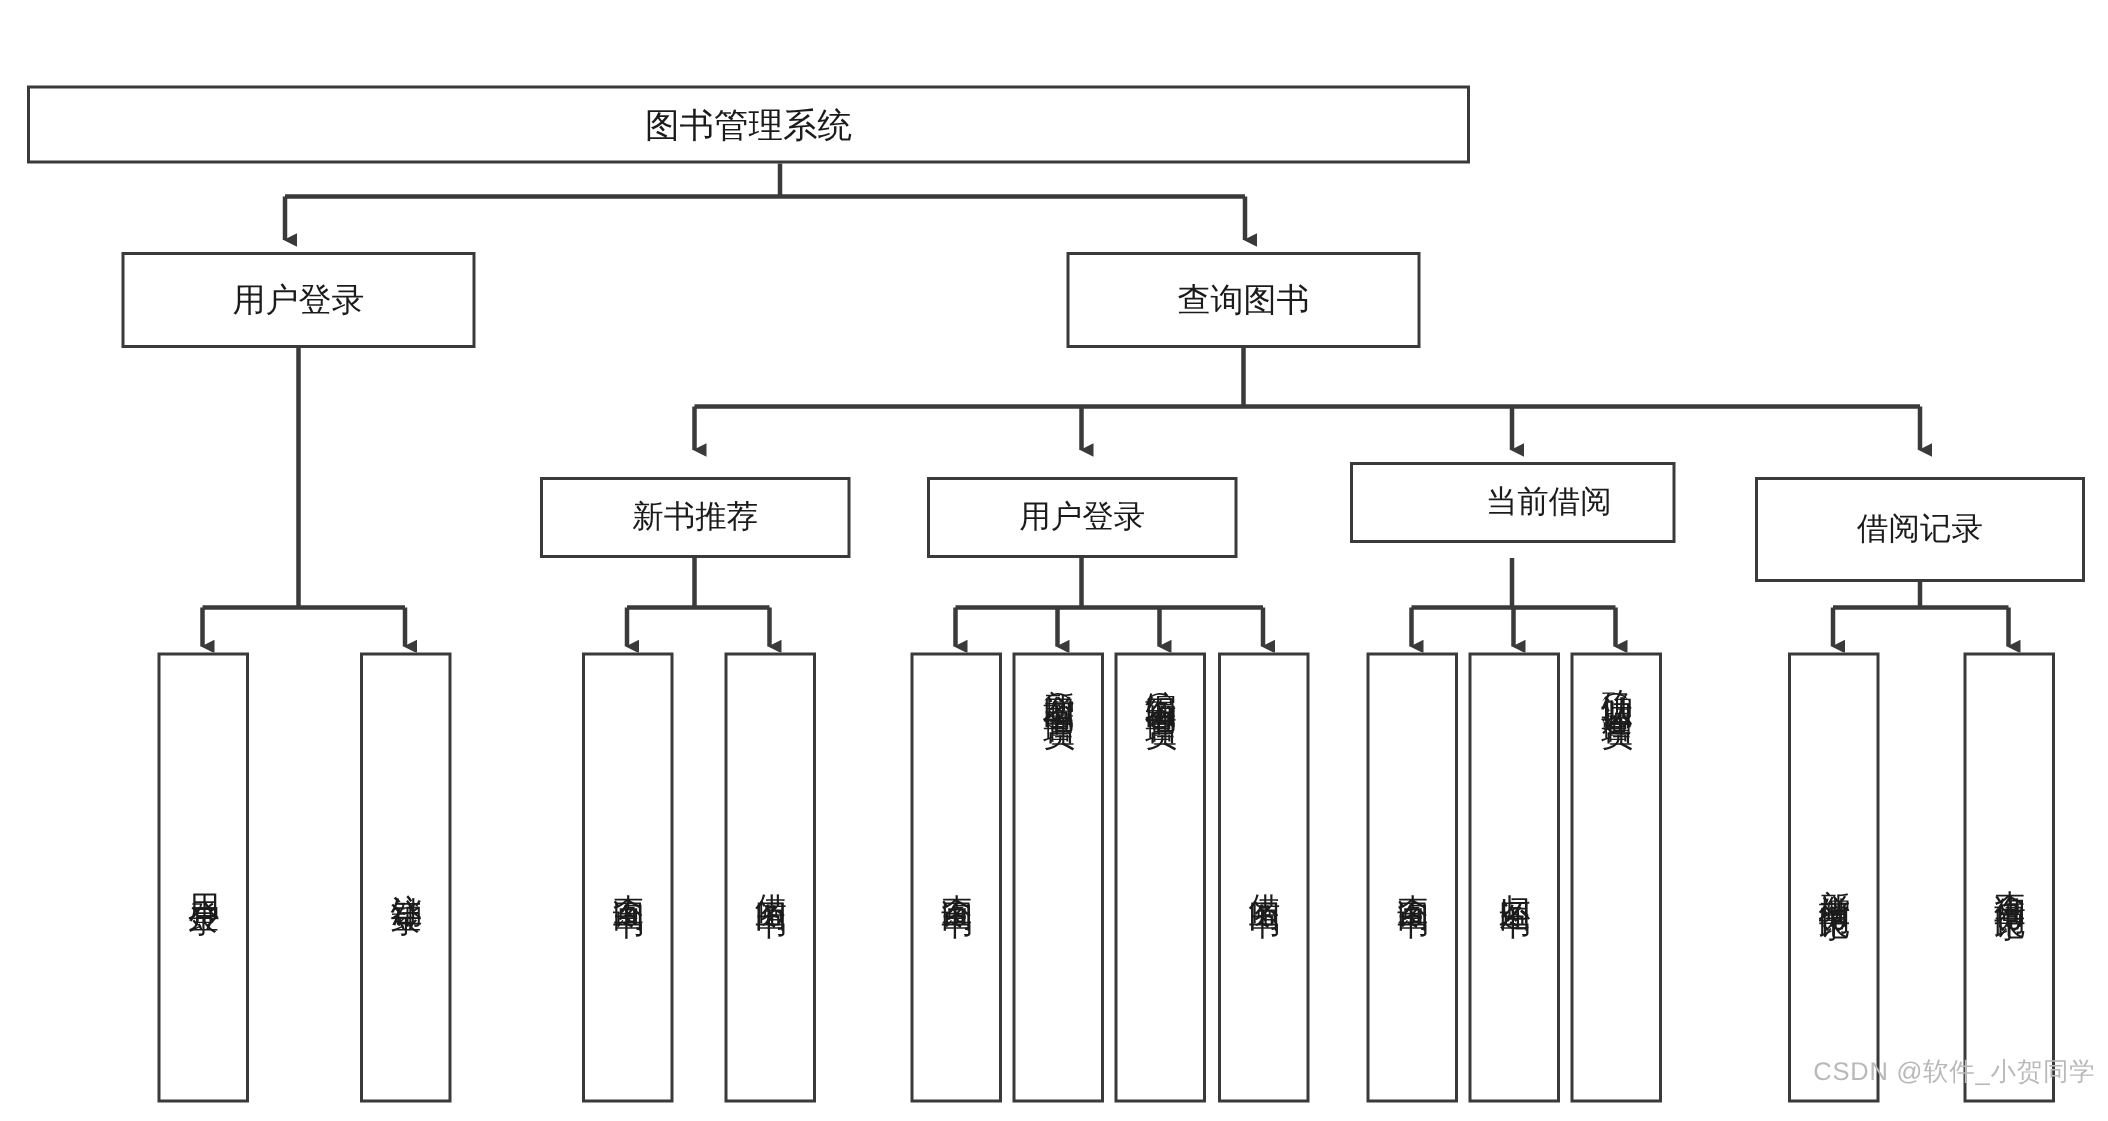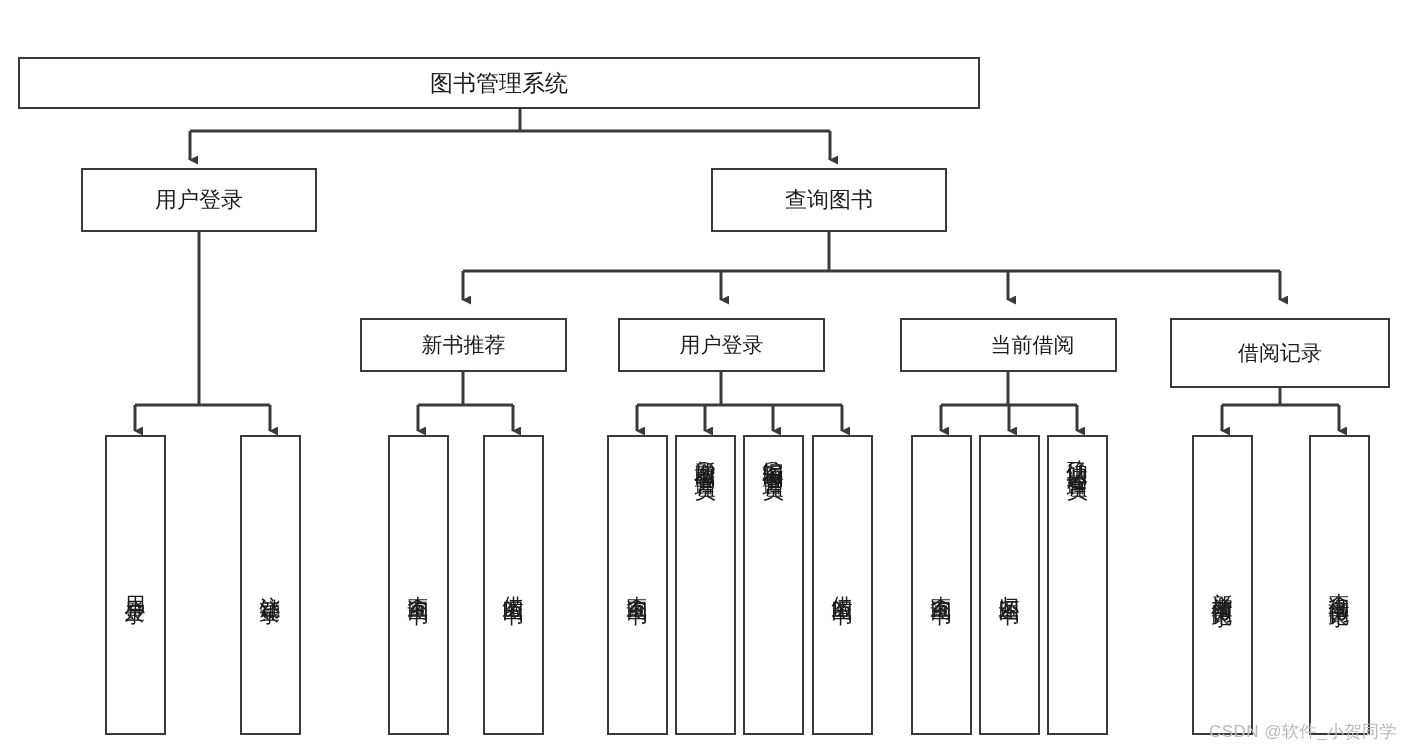--- a/index.html
+++ b/index.html
@@ -60,21 +60,21 @@
     line-height: 1;
     white-space: nowrap;
   }
   .node.leaf.centered {
     align-items: center;
     padding-top: 0;
   }
   .watermark {
     position: absolute;
     right: 8px;
-    bottom: 4px;
+    bottom: 21px;
     font-size: 17px;
     color: #b9b9b9;
     letter-spacing: 0.5px;
     white-space: nowrap;
   }
 </style>
 </head>
 <body>
 
 <div id="diagram-root">
@@ -140,21 +140,21 @@
   <div class="node level1" style="left:711px; top:168px; width:236px; height:64px;">
     <span>查询图书</span>
   </div>
 
   <div class="node level2" style="left:360px; top:318px; width:207px; height:54px;justify-content:center;">
     <span>新书推荐</span>
   </div>
   <div class="node level2" style="left:618px; top:318px; width:207px; height:54px;">
     <span>用户登录</span>
   </div>
-  <div class="node level2" style="left:900px; top:318px; width:217px; height:54px;padding-left:48px;">
+  <div class="node level2" style="left:900px; top:308px; width:217px; height:54px;padding-left:48px;">
     <span>当前借阅</span>
   </div>
   <div class="node level2" style="left:1170px; top:318px; width:220px; height:70px;">
     <span>借阅记录</span>
   </div>
 
   <div class="node leaf centered" style="left:105px; top:435px; width:61px; height:300px;">
     <span class="vtext">用户登录</span>
   </div>
   <div class="node leaf centered" style="left:240px; top:435px; width:61px; height:300px;">

